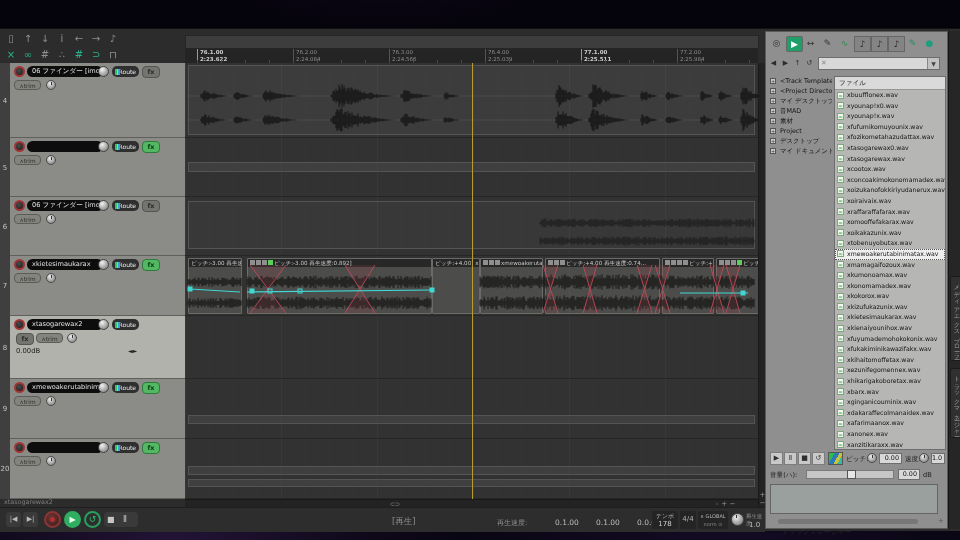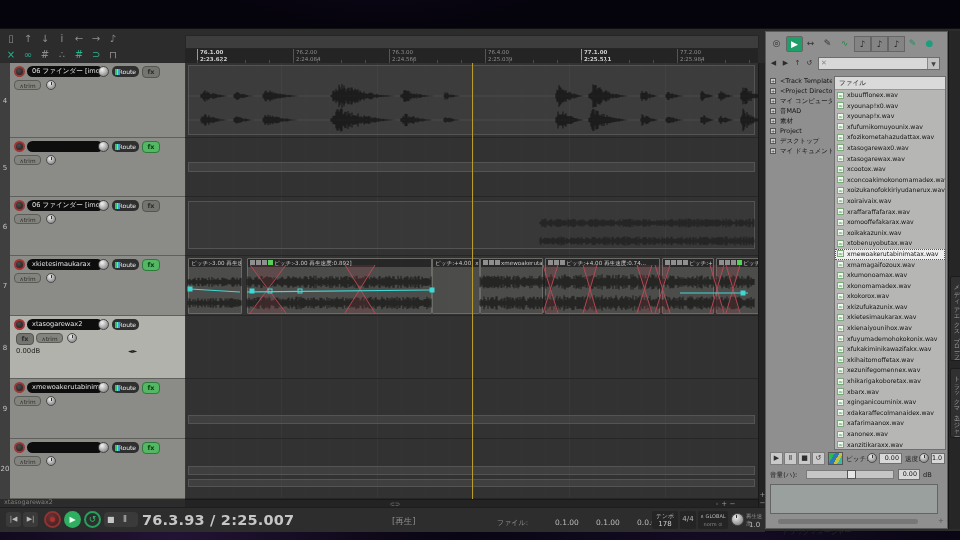--- a/index.html
+++ b/index.html
@@ -357,23 +357,22 @@
         <div style="position: absolute; left: 205px; top: 0px; font-size: 6px; line-height: 8px; color: rgb(138, 138, 138);">⊂⊃</div>
         <div style="position: absolute; left: 530px; top: 0px; font-size: 7px; line-height: 8px; color: rgb(153, 153, 153);">◦ + −</div>
       </div>
     <div class="vscroll">
       <div class="vsbtn" style="top:428px">+</div>
       <div class="vsbtn" style="top:436px">−</div>
     </div>
     <div class="docklabel">xtasogarewax2</div>
 
     <div class="transport" id="transport">
-      <span class="pos" style="left:142px">76.3.93 / 2:25.007</span>
       <span class="stat" style="left:392px">[再生]</span>
-      <span class="tlab" style="left:497px">ファイル:</span>
+      <span class="tlab" style="left:497px">再生速度:</span>
       <span class="tval" style="left:543px">0.1.00</span>
       <span class="tval" style="left:584px">0.1.00</span>
       <span class="tval" style="left:625px">0.0.00</span>
       <div class="tbox" style="left:652px;width:26px">
         <div>テンポ</div>
         <div style="font-size:7px;color:#d0d0d0">178</div>
       </div>
       <div class="tbox" style="left:680px;width:16px;line-height:16px;padding-top:0;font-size:7px">4/4</div>
       <div class="tbox" style="left:698px;width:30px">
         <div style="font-size:5px">∧ GLOBAL</div>
@@ -396,21 +395,21 @@
       </div>
 
     <div class="mx" id="mx">
       <div class="combo">
         <span style="position:absolute;left:2px;top:0;font-size:7px;color:#888;line-height:11px">✕</span>
         <span class="dd">▼</span>
       </div>
       <div class="tree" id="mxtree">
           <div class="titem">&lt;Track Templates&gt;</div>
           <div class="titem">&lt;Project Directory&gt;</div>
-          <div class="titem">マイ コンピュータ</div>
+          <div class="titem">マイ デスクトップ</div>
           <div class="titem">音MAD</div>
           <div class="titem">素材</div>
           <div class="titem">Project</div>
           <div class="titem">デスクトップ</div>
           <div class="titem">マイ ドキュメント</div>
         </div>
       <div class="files" id="mxfiles">
           <div class="fhead">ファイル</div>
           <div class="frow">xbuufflonex.wav</div>
           <div class="frow">xyounap!x0.wav</div>

